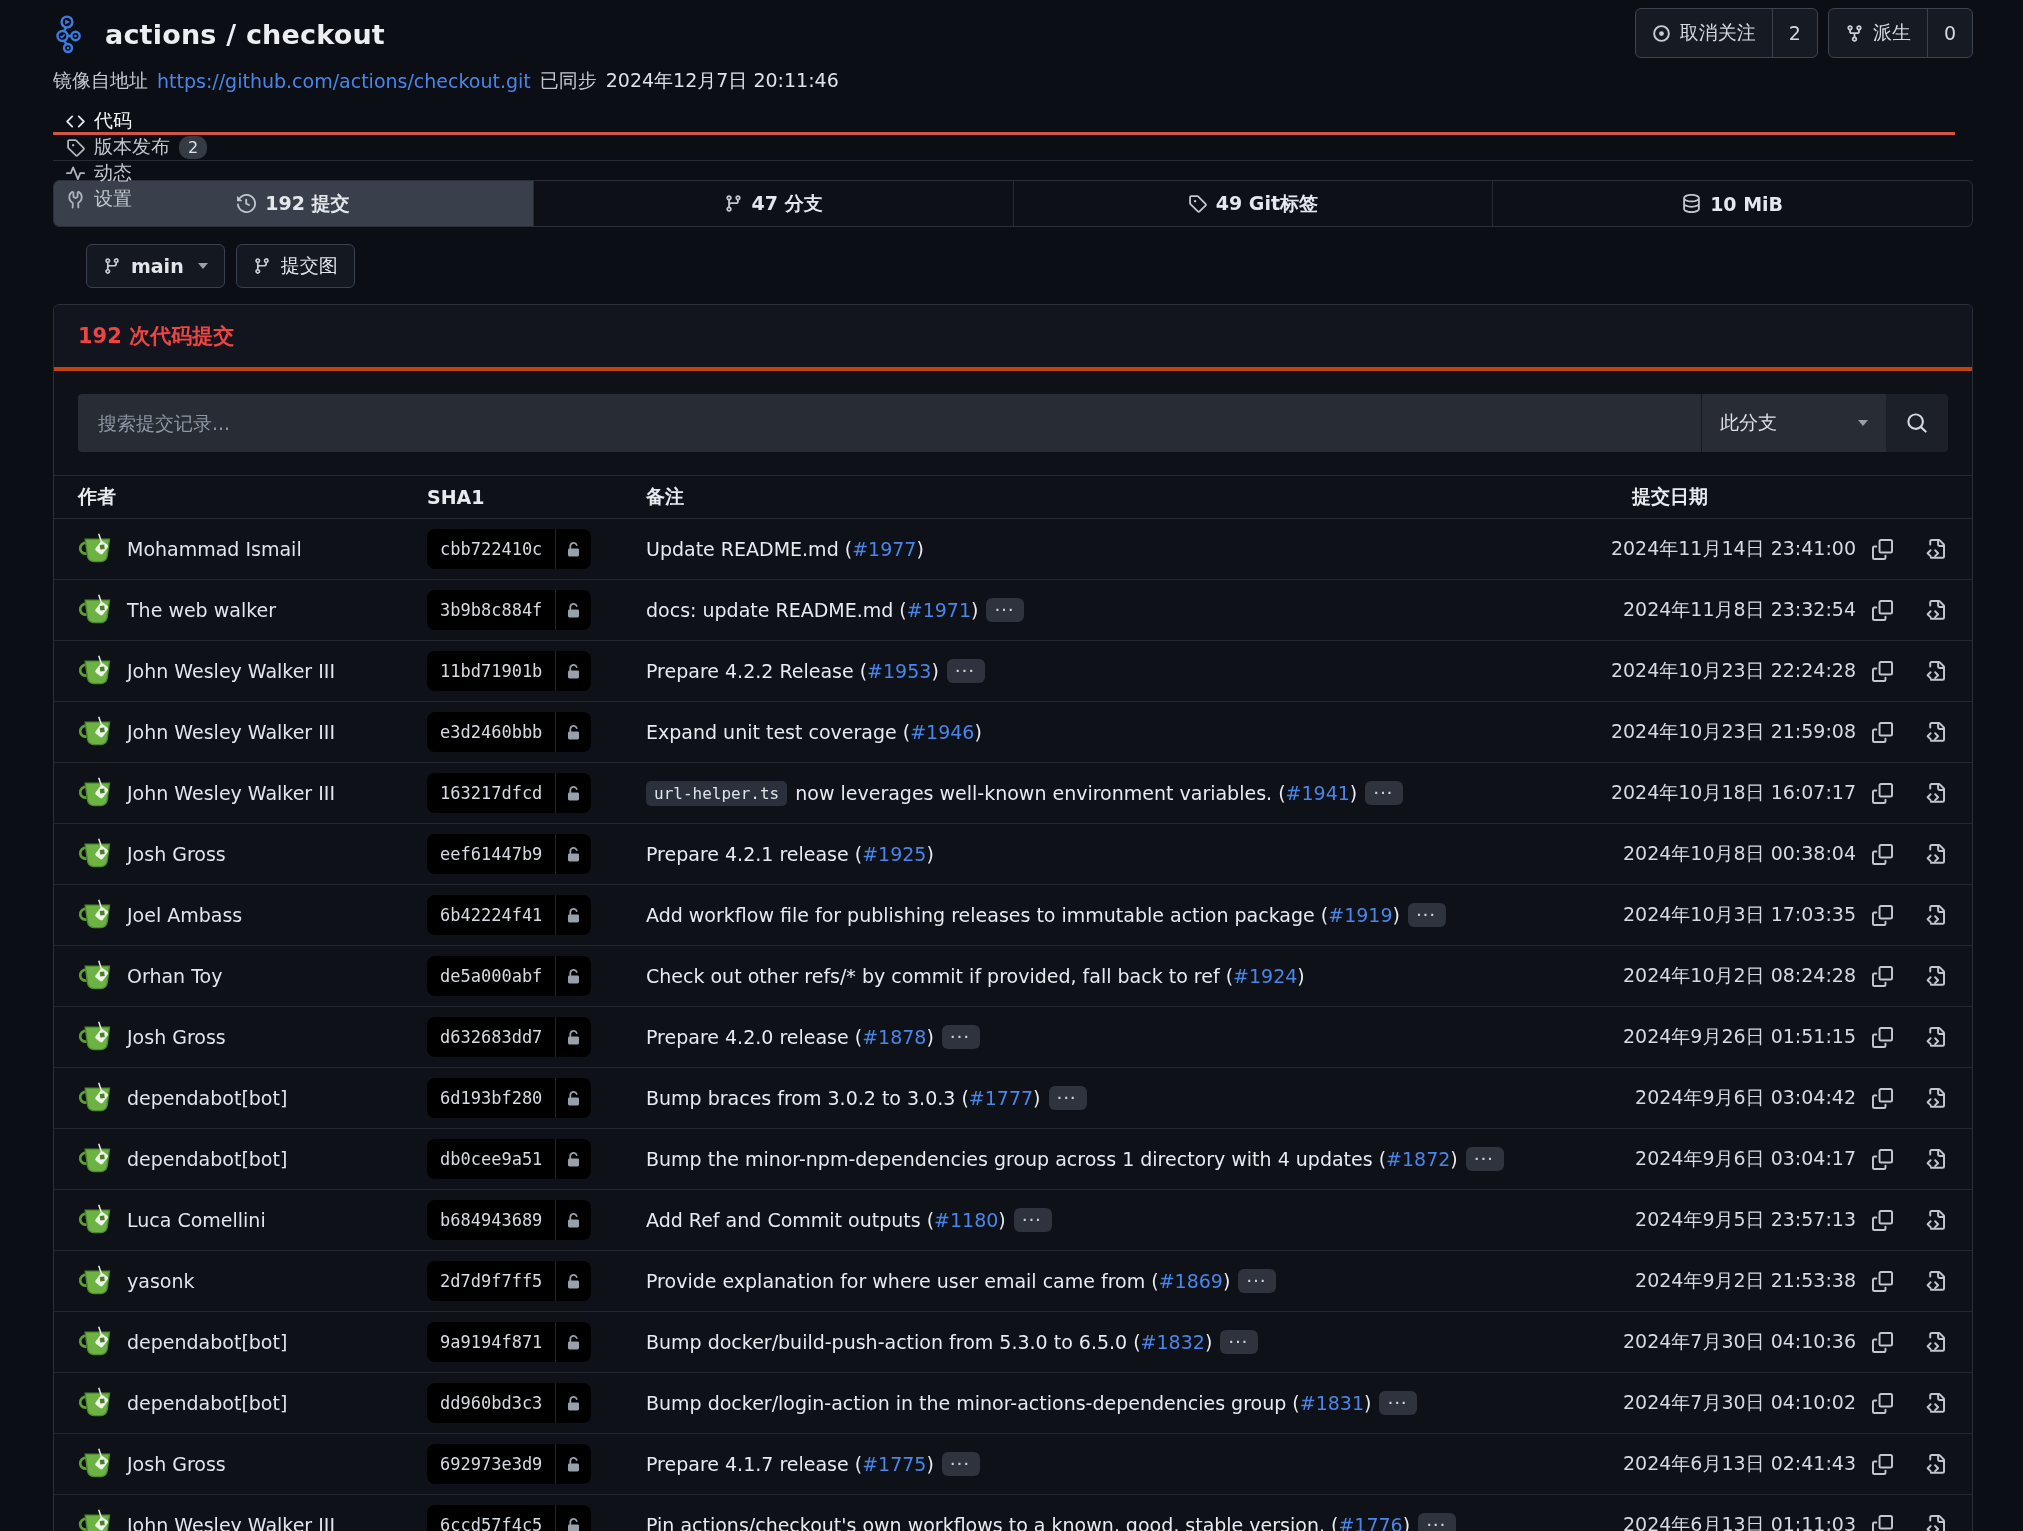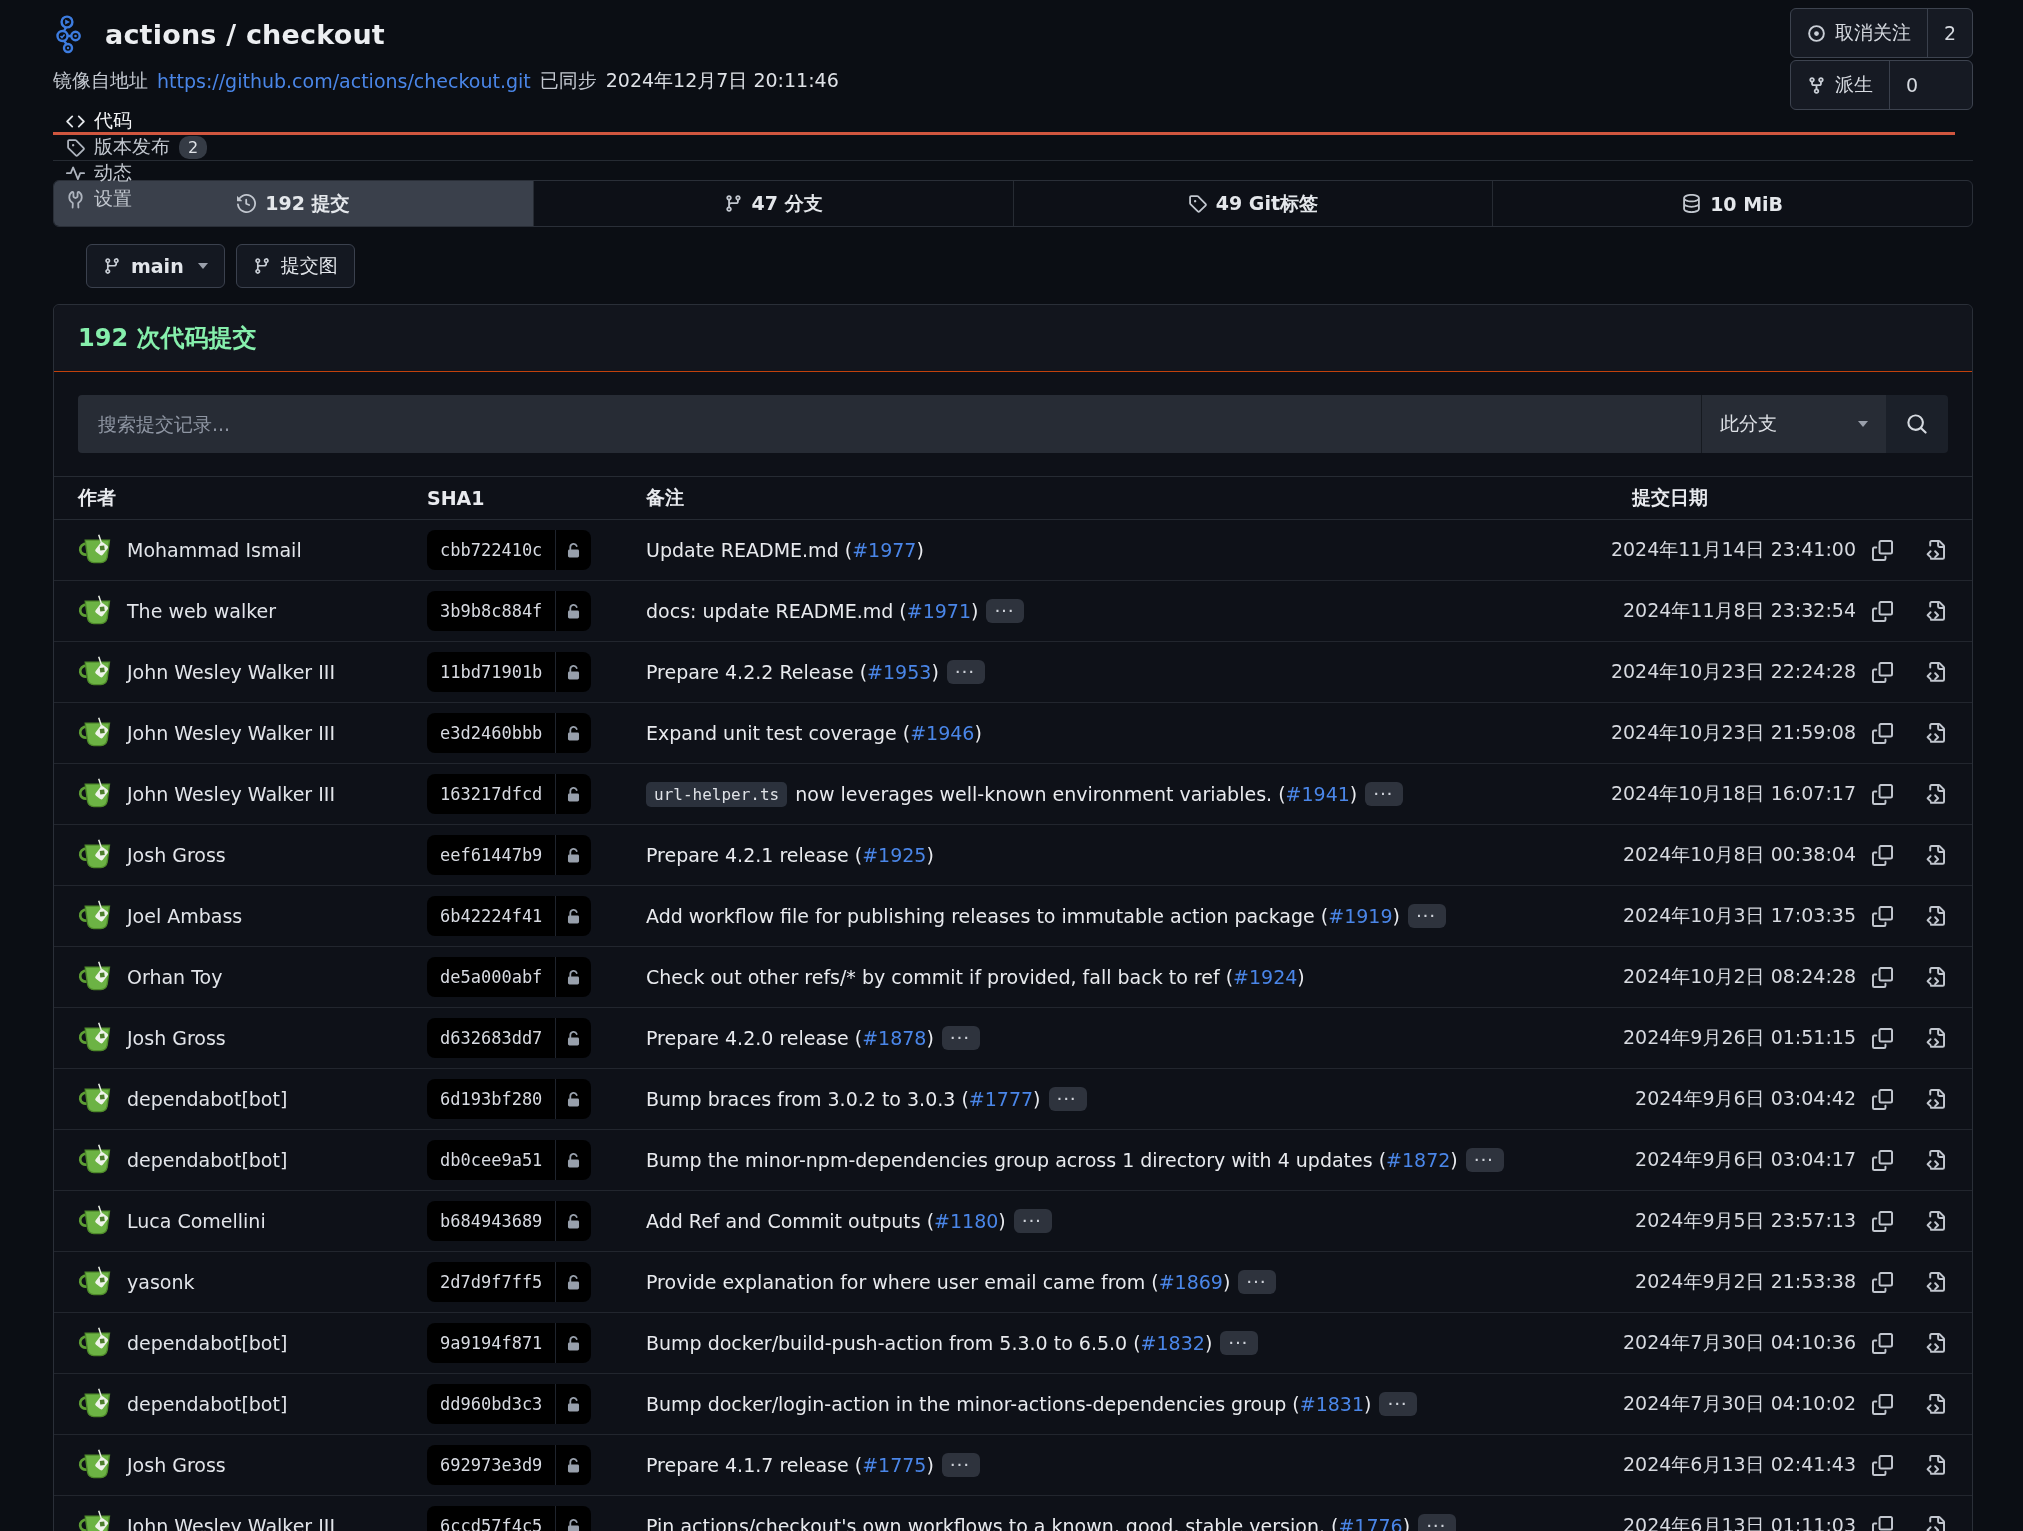--- a/index.html
+++ b/index.html
@@ -11,21 +11,21 @@
     font-size:19px;
   }
   a { text-decoration:none; }
   .container { width:1920px; margin-left:53px; position:relative; }
 
   
   .repo-header { padding-top:14px; position:relative; }
   .title-row { display:flex; align-items:center; gap:12px;text-align:right; }
   .repo-icon { width:40px; height:40px; flex:0 0 auto; }
   h1.repo-title { font-size:27px; font-weight:600; color:#eceef1; letter-spacing:.2px; }
-  .header-buttons { position:absolute; top:8px; right:0; display:flex; gap:2px;flex-direction:column; }
+  .header-buttons { position:absolute; top:8px; right:0; display:flex; gap:10px; }
   .btn-group { display:flex; align-items:stretch; height:50px; background:#161a23;
     border:1px solid #3d434f; border-radius:6px; overflow:hidden; cursor:pointer; }
   .btn-main { display:flex; align-items:center; gap:9px; padding:0 16px; color:#d6dae0; }
   .btn-count { display:flex; align-items:center; padding:0 16px; border-left:1px solid #3a404c; color:#d6dae0; }
   .btn-group svg { width:19px; height:19px; fill:#c9ced6; }
 
   .mirror-line { margin-top:14px; font-size:19px; color:#c3c8d0; display:flex; gap:9px; align-items:center; }
   .mirror-line a { color:#4a86e8; }
   .mirror-line .sync-time { color:#dfe2e7; }
 
@@ -55,22 +55,22 @@
   .toolbar { display:flex; gap:11px; margin-top:17px;padding-left:33px; }
   .tool-btn { display:flex; align-items:center; gap:10px; height:44px; padding:0 16px;
     background:#141821; border:1px solid #3b414e; border-radius:6px; color:#e2e5ea; cursor:pointer; }
   .tool-btn svg { width:18px; height:18px; fill:#c9ced6; }
   .tool-btn .bold { font-weight:700; }
   .caret { width:0; height:0; border-left:5px solid transparent; border-right:5px solid transparent;
     border-top:6px solid #9aa0ab; margin-left:4px; }
 
   
   .panel { margin-top:16px; border:1px solid #2a2f38; border-radius:6px 6px 0 0; background:#0e1118; }
-  .panel-header { padding:17px 24px; font-size:24px; font-weight:600; color:#86efac;
-    border-bottom:1px solid #c2410c; background:#12151d; border-radius:6px 6px 0 0; }
+  .panel-header { padding:17px 24px; font-size:21px; font-weight:600; color:#ef4444;
+    border-bottom:4px solid #c2410c; background:#12151d; border-radius:6px 6px 0 0; }
   .search-section { padding:23px 24px; }
   .search-row { display:flex; height:58px; border-radius:4px; overflow:hidden; }
   .search-input { flex:1; background:#272c35; border:none; outline:none; color:#e6e8ec;
     font-size:19px; padding:0 20px; font-family:inherit; }
   .search-input::placeholder { color:#8f96a3; }
   .branch-filter { width:185px; background:#272c35; border-left:1px solid #161a20;
     display:flex; align-items:center; justify-content:space-between; padding:0 18px;
     color:#dfe2e7; cursor:pointer; }
   .search-btn { width:62px; background:#1b2029; display:flex; align-items:center; justify-content:center;
     border:none; cursor:pointer; }

